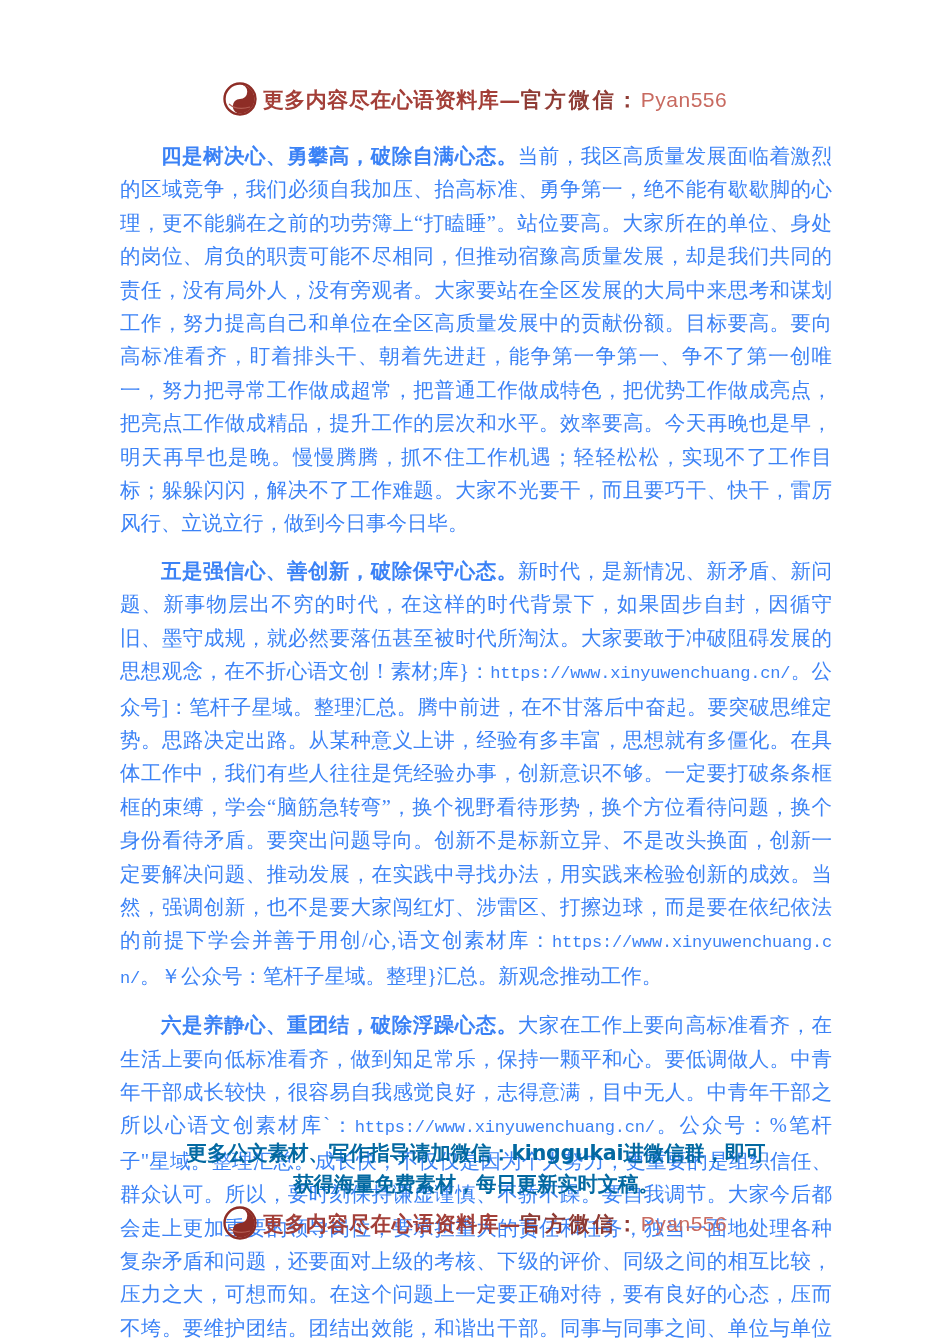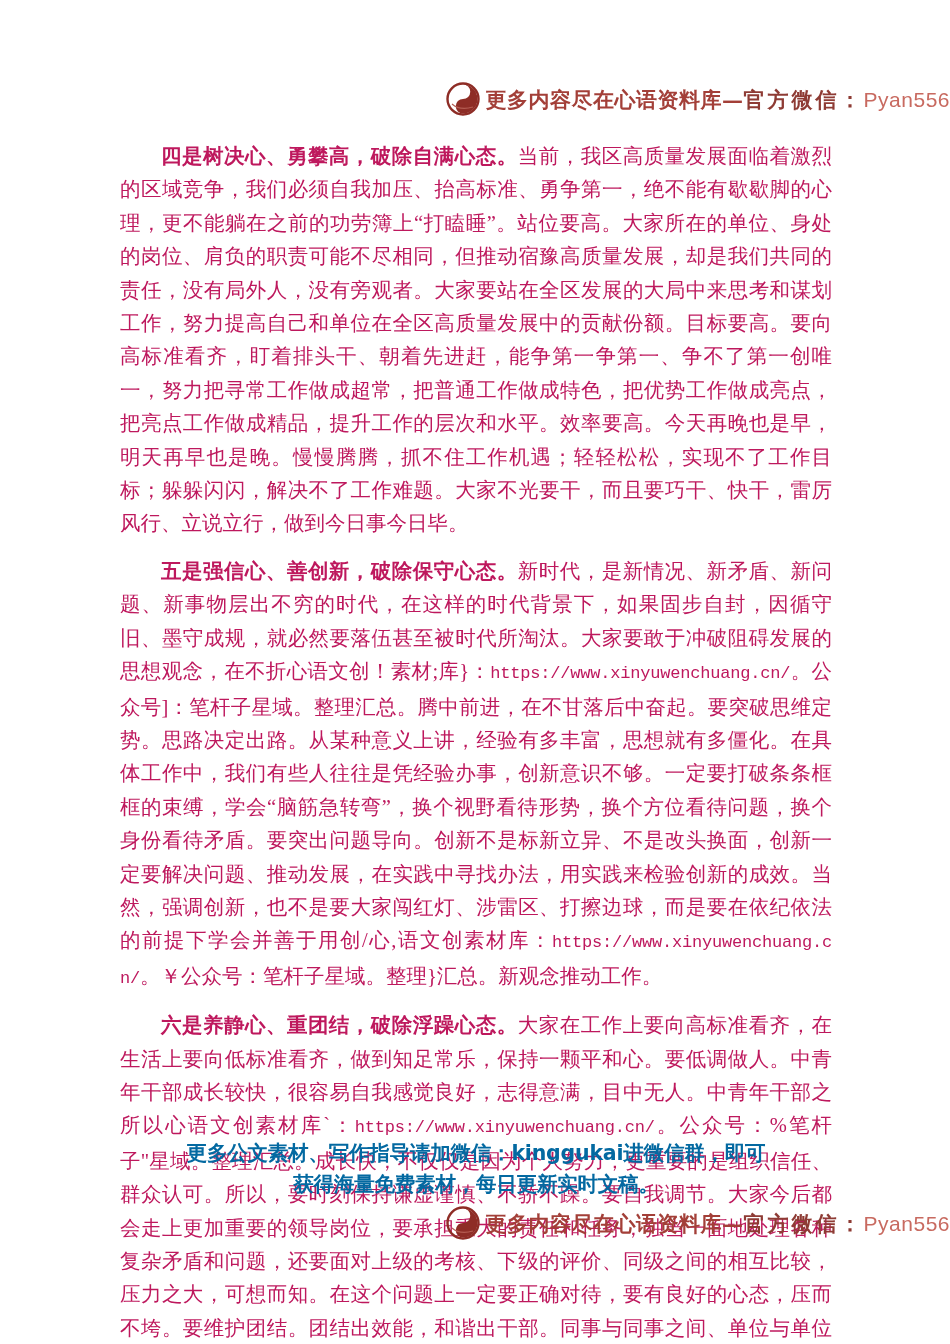--- a/index.html
+++ b/index.html
@@ -21,21 +21,21 @@
     width: 950px;
     height: 1344px;
     box-sizing: border-box;
     padding: 0 120px;
   }
 
   
   .watermark {
     display: flex;
     align-items: center;
-    justify-content: flex-end;
+    justify-content: center;
     gap: 6px;
     width: 100%;
   }
   .watermark-top {
     position: absolute;
     top: 82px;
     left: 0;
   }
   .watermark-bottom {
     position: absolute;
@@ -69,21 +69,21 @@
     left: 120px;
     width: 712px;
   }
   p.para {
     margin: 0 0 14px 0;
     font-size: 20.5px;
     line-height: 33.4px;
     text-align: justify;
     text-justify: inter-ideograph;
     text-indent: 2em;
-    color: #be185d;
+    color: #3b82f6;
     letter-spacing: 0px;
     word-break: break-all;
   }
   p.para .lead {
     font-weight: 700;
   }
   .mono {
     font-family: "Liberation Mono", "DejaVu Sans Mono", monospace;
     font-size: 17px;
     letter-spacing: -0.2px;

